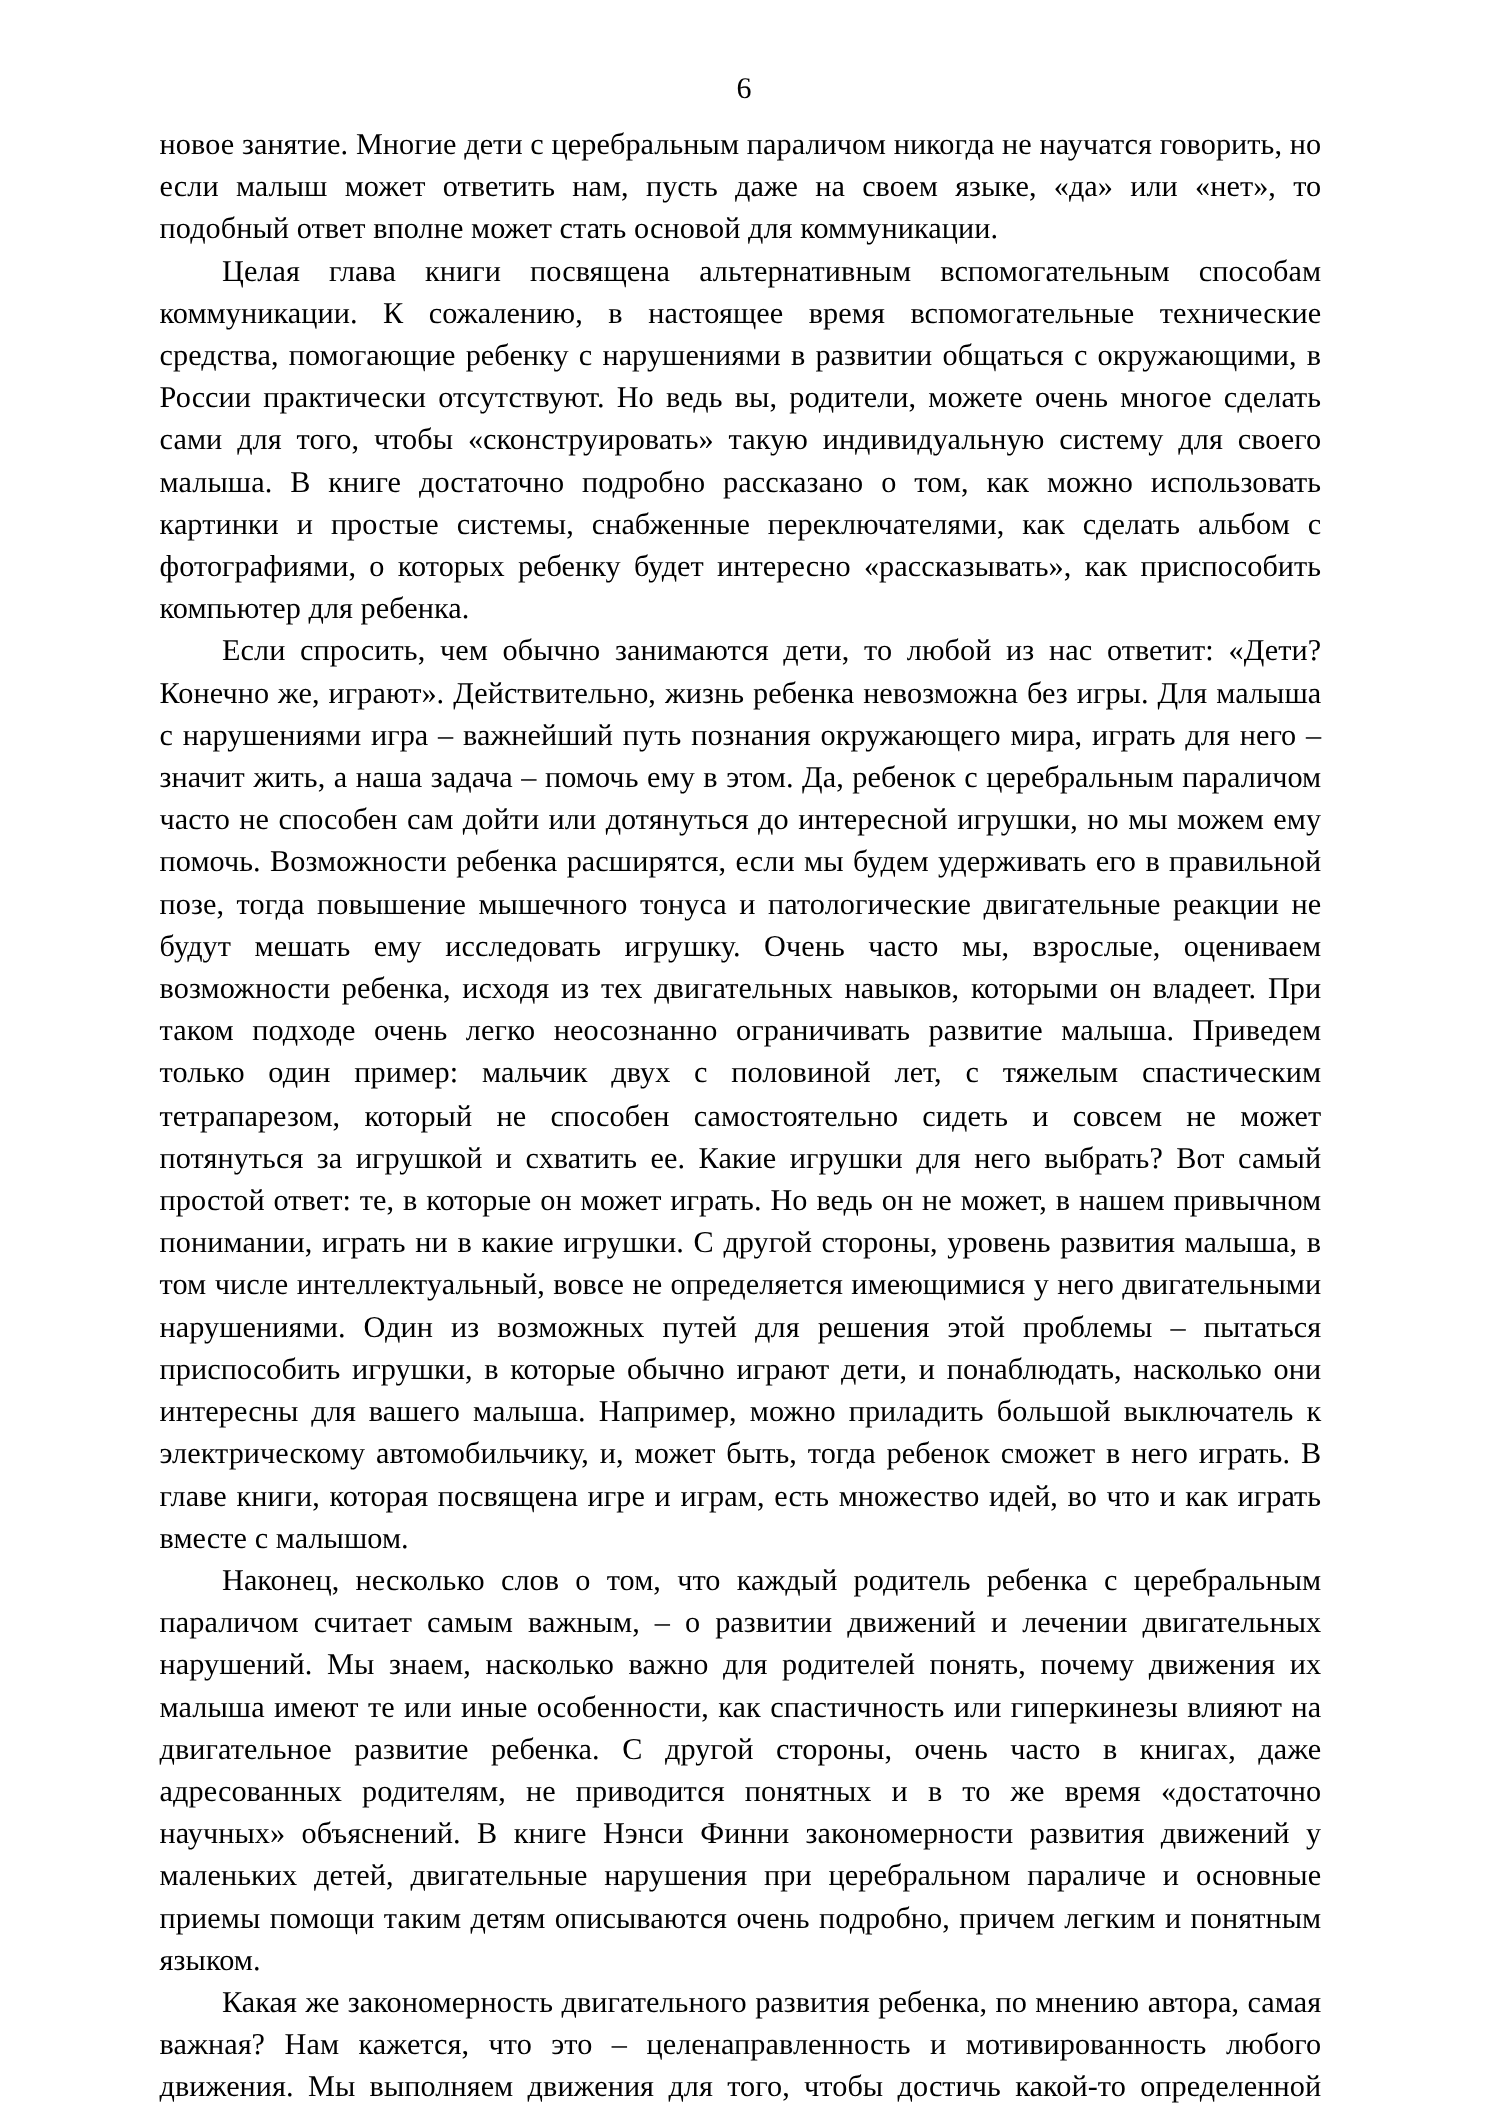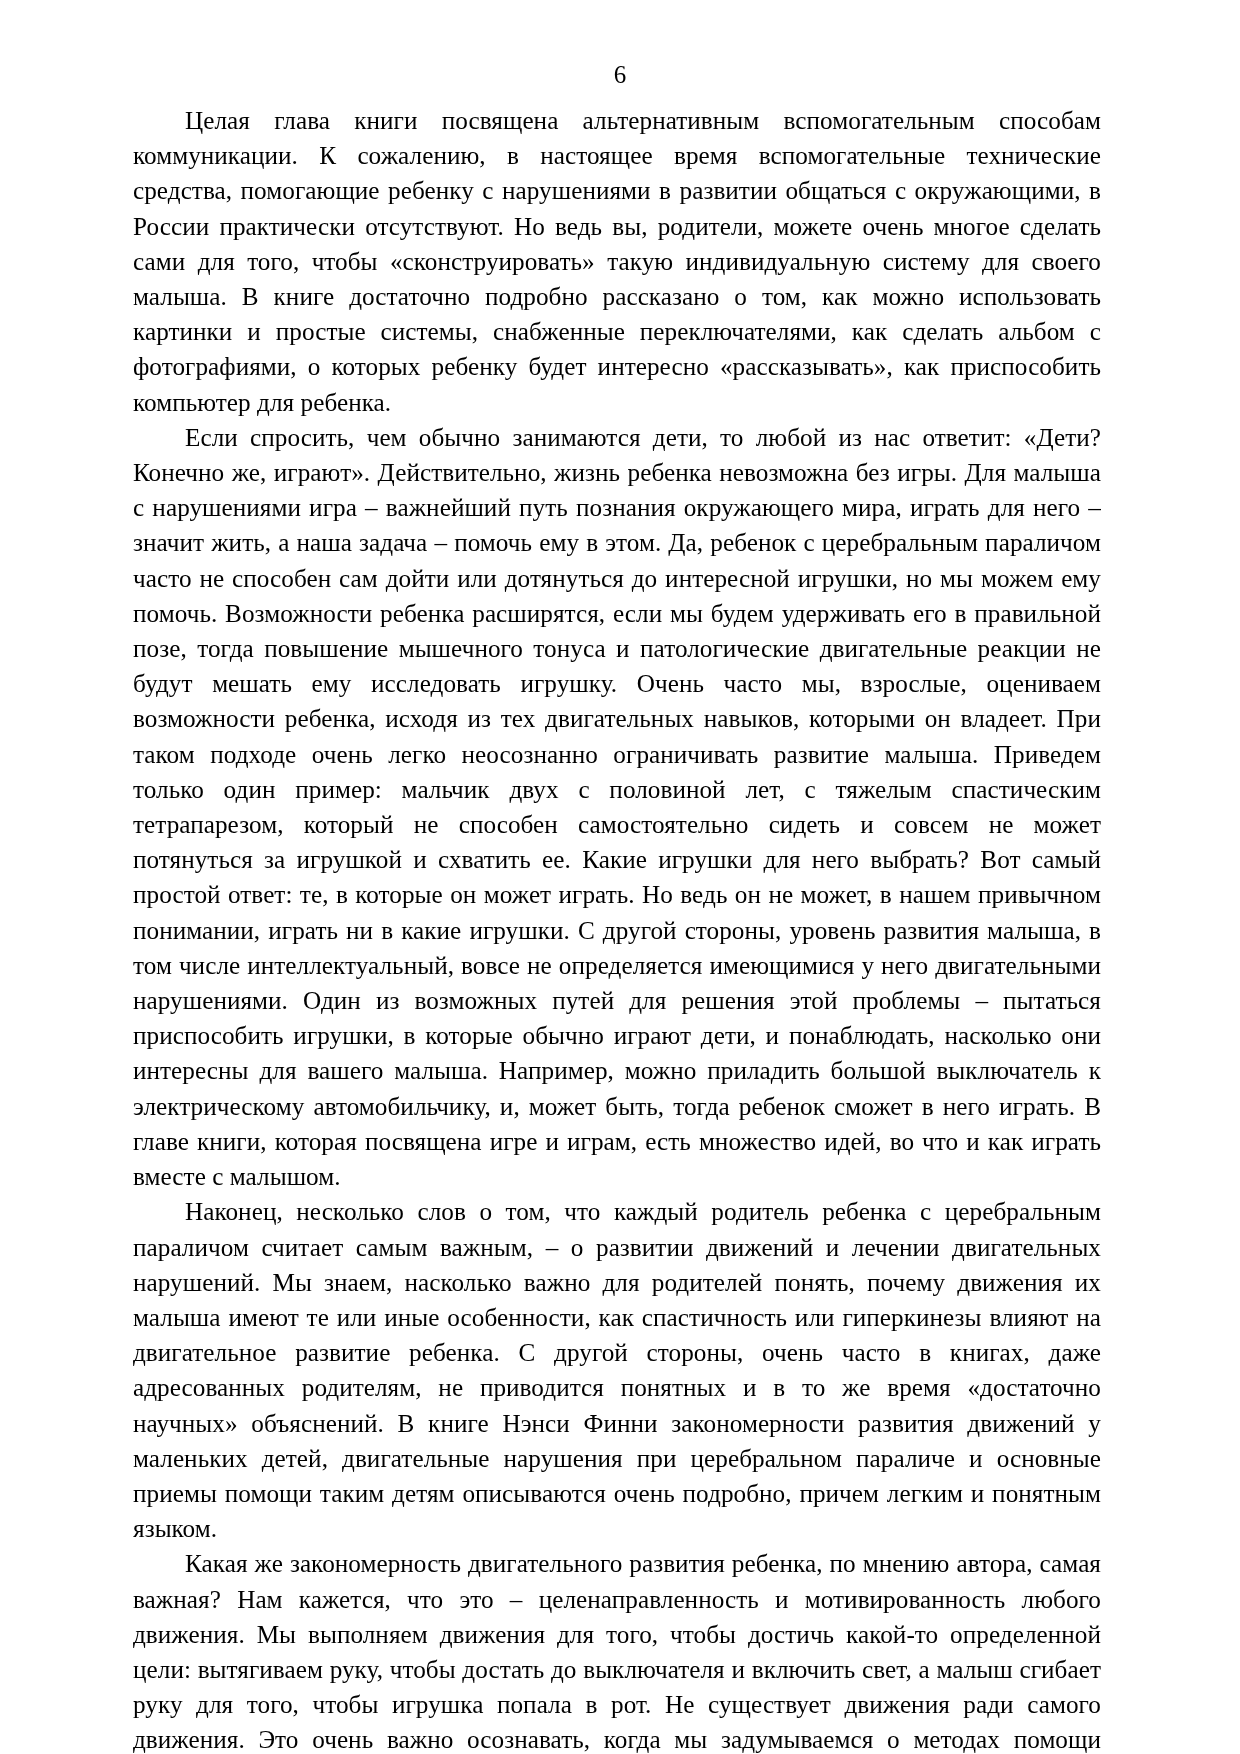--- a/index.html
+++ b/index.html
@@ -60,19 +60,20 @@
   }
 </style>
 </head>
 <body>
 
 <div class="page">
 
   <div class="page-number">6</div>
 
   <div class="text-block">
+    <p class="para no-indent">новое занятие. Многие дети с церебральным параличом никогда не научатся говорить, но если малыш может ответить нам, пусть даже на своем языке, «да» или «нет», то подобный ответ вполне может стать основой для коммуникации.</p>
     <p class="para">Целая глава книги посвящена альтернативным вспомогательным способам коммуникации. К сожалению, в настоящее время вспомогательные технические средства, помогающие ребенку с нарушениями в развитии общаться с окружающими, в России практически отсутствуют. Но ведь вы, родители, можете очень многое сделать сами для того, чтобы «сконструировать» такую индивидуальную систему для своего малыша. В книге достаточно подробно рассказано о том, как можно использовать картинки и простые системы, снабженные переключателями, как сделать альбом с фотографиями, о которых ребенку будет интересно «рассказывать», как приспособить компьютер для ребенка.</p>
     <p class="para">Если спросить, чем обычно занимаются дети, то любой из нас ответит: «Дети? Конечно же, играют». Действительно, жизнь ребенка невозможна без игры. Для малыша с нарушениями игра – важнейший путь познания окружающего мира, играть для него – значит жить, а наша задача – помочь ему в этом. Да, ребенок с церебральным параличом часто не способен сам дойти или дотянуться до интересной игрушки, но мы можем ему помочь. Возможности ребенка расширятся, если мы будем удерживать его в правильной позе, тогда повышение мышечного тонуса и патологические двигательные реакции не будут мешать ему исследовать игрушку. Очень часто мы, взрослые, оцениваем возможности ребенка, исходя из тех двигательных навыков, которыми он владеет. При таком подходе очень легко неосознанно ограничивать развитие малыша. Приведем только один пример: мальчик двух с половиной лет, с тяжелым спастическим тетрапарезом, который не способен самостоятельно сидеть и совсем не может потянуться за игрушкой и схватить ее. Какие игрушки для него выбрать? Вот самый простой ответ: те, в которые он может играть. Но ведь он не может, в нашем привычном понимании, играть ни в какие игрушки. С другой стороны, уровень развития малыша, в том числе интеллектуальный, вовсе не определяется имеющимися у него двигательными нарушениями. Один из возможных путей для решения этой проблемы – пытаться приспособить игрушки, в которые обычно играют дети, и понаблюдать, насколько они интересны для вашего малыша. Например, можно приладить большой выключатель к электрическому автомобильчику, и, может быть, тогда ребенок сможет в него играть. В главе книги, которая посвящена игре и играм, есть множество идей, во что и как играть вместе с малышом.</p>
     <p class="para">Наконец, несколько слов о том, что каждый родитель ребенка с церебральным параличом считает самым важным, – о развитии движений и лечении двигательных нарушений. Мы знаем, насколько важно для родителей понять, почему движения их малыша имеют те или иные особенности, как спастичность или гиперкинезы влияют на двигательное развитие ребенка. С другой стороны, очень часто в книгах, даже адресованных родителям, не приводится понятных и в то же время «достаточно научных» объяснений. В книге Нэнси Финни закономерности развития движений у маленьких детей, двигательные нарушения при церебральном параличе и основные приемы помощи таким детям описываются очень подробно, причем легким и понятным языком.</p>
     <p class="para">Какая же закономерность двигательного развития ребенка, по мнению автора, самая важная? Нам кажется, что это – целенаправленность и мотивированность любого движения. Мы выполняем движения для того, чтобы достичь какой-то определенной цели: вытягиваем руку, чтобы достать до выключателя и включить свет, а малыш сгибает руку для того, чтобы игрушка попала в рот. Не существует движения ради самого движения. Это очень важно осознавать, когда мы задумываемся о методах помощи ребенку с церебральным параличом. Что обычно используют для того, чтобы преодолеть двигательные нарушения у такого ребенка? Массаж и, если мы говорим о маленьких детях, пассивную гимнастику. Можно ли научиться кататься на коньках лишь за счет того, что тебе сгибают и разгибают ноги и укрепляют мышцы спины, живота, ягодиц и нижних конечностей с помощью массажа? Наверное, любой человек ответит, что подобное невозможно. Но ведь перед маленьким</p>
   </div>
 
 </div>
 
 </body></html>

